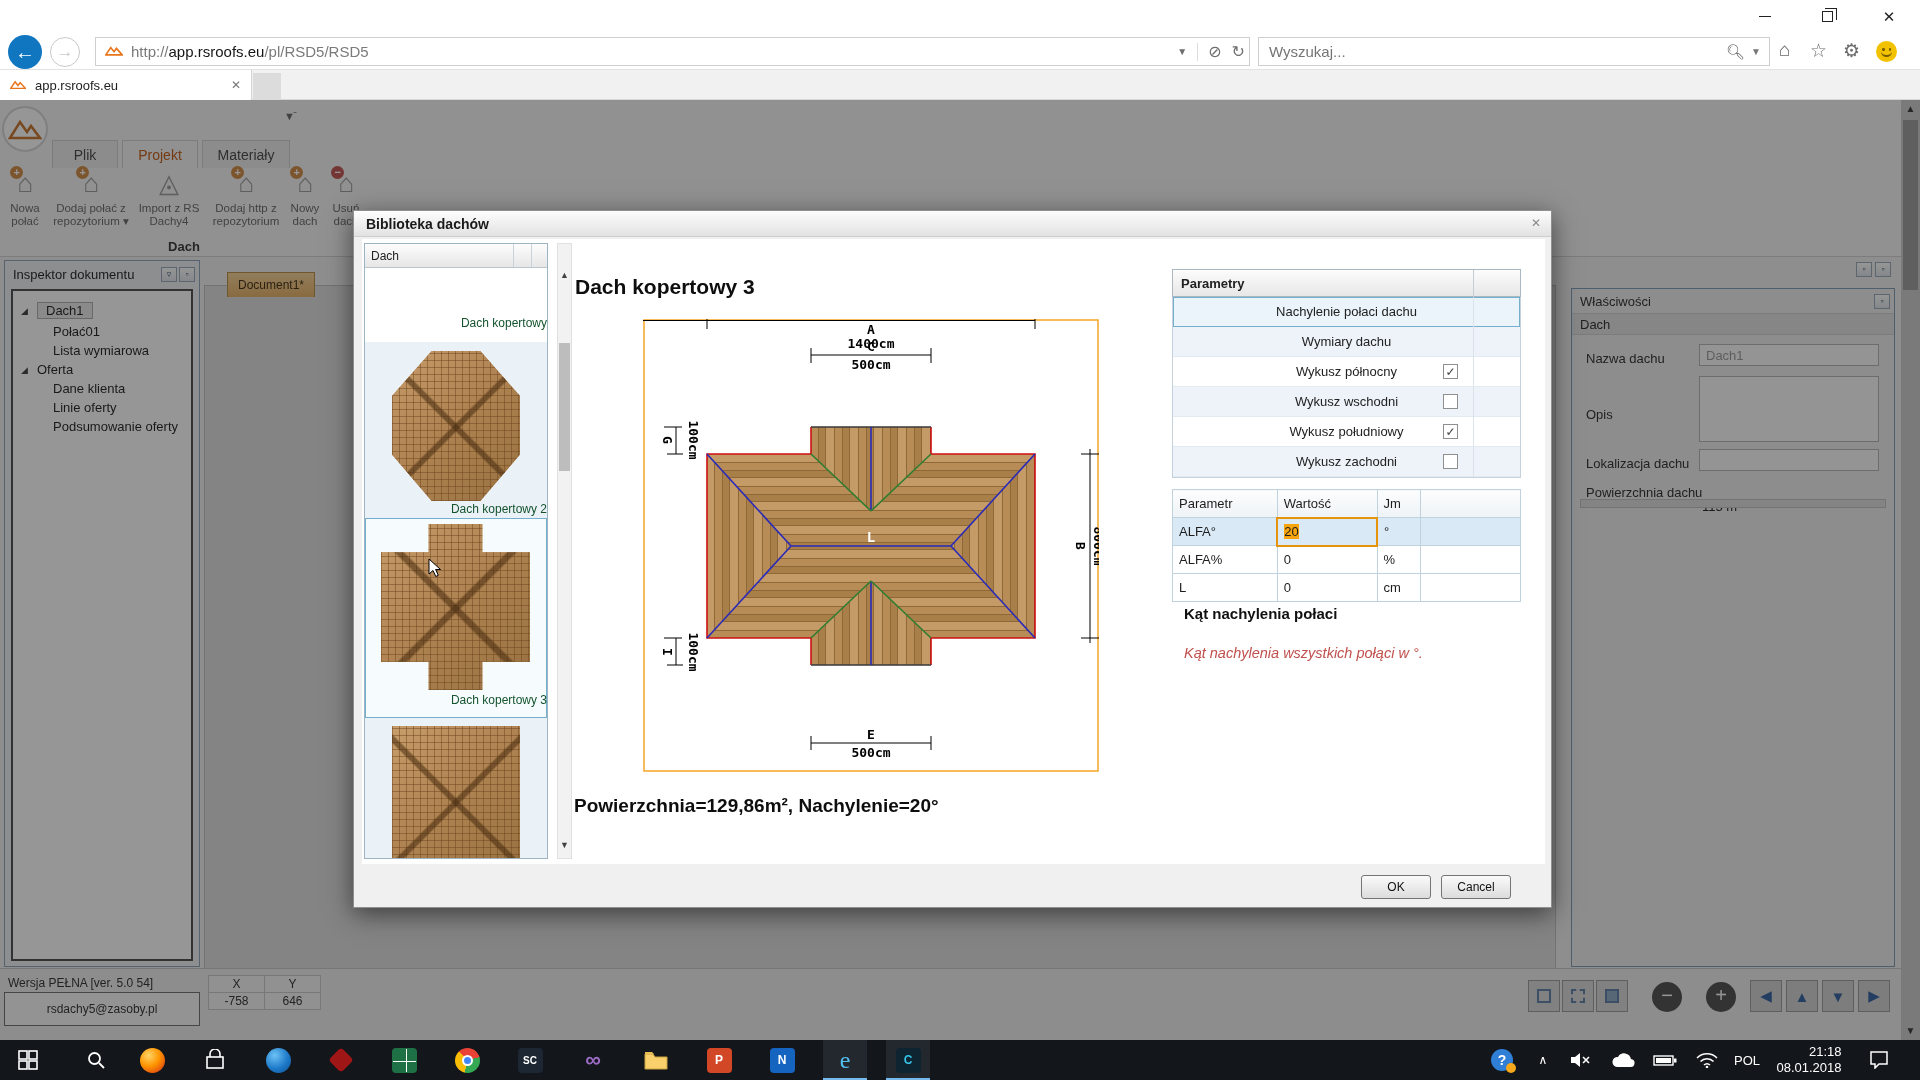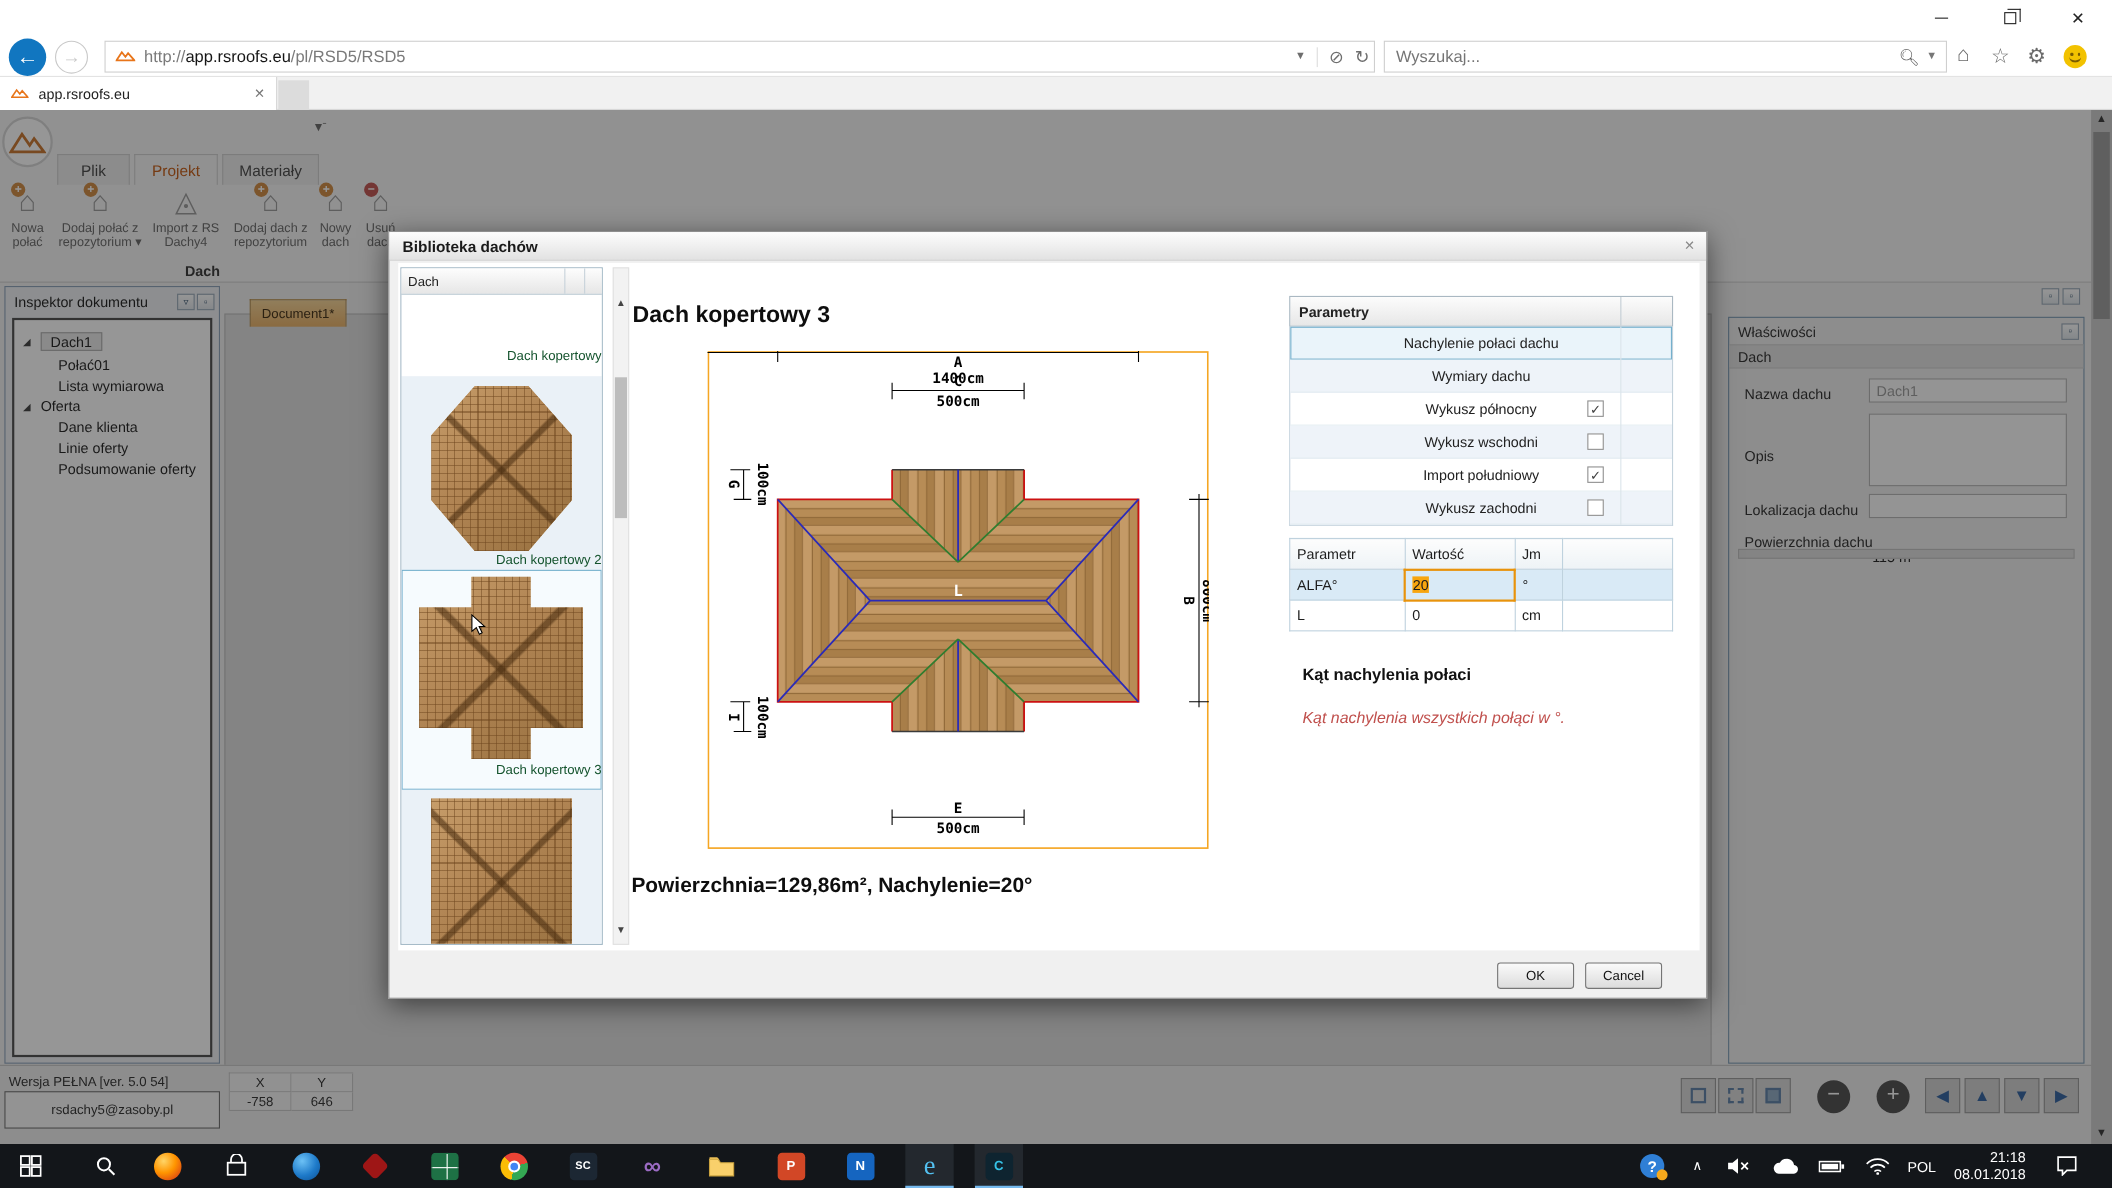--- a/index.html
+++ b/index.html
@@ -247,21 +247,21 @@
       <span>Dodaj połać z</span>
         <span>repozytorium ▾</span>
     </div>
     <div class="rbtn" style="left:134px;width:70px">
       <span class="hico">◬</span>
       <span>Import z RS</span>
         <span>Dachy4</span>
     </div>
     <div class="rbtn" style="left:206px;width:80px">
       <span class="hico">⌂<span class="badge">+</span></span>
-      <span>Dodaj dach z</span>
+      <span>Dodaj http z</span>
         <span>repozytorium</span>
     </div>
     <div class="rbtn" style="left:286px;width:38px">
       <span class="hico">⌂<span class="badge">+</span></span>
       <span>Nowy</span>
         <span>dach</span>
     </div>
     <div class="rbtn" style="left:326px;width:40px">
       <span class="hico">⌂<span class="badge minus">−</span></span>
       <span>Usuń</span>
@@ -484,21 +484,21 @@
           </div>
         <div class="prow">
             <span>Wykusz północny</span>
             <span class="cb">✓</span>
           </div>
         <div class="prow">
             <span>Wykusz wschodni</span>
             <span class="cb"></span>
           </div>
         <div class="prow">
-            <span>Import południowy</span>
+            <span>Wykusz południowy</span>
             <span class="cb">✓</span>
           </div>
         <div class="prow">
             <span>Wykusz zachodni</span>
             <span class="cb"></span>
           </div>
         <div class="vline"></div>
       </div>
 
       <table id="m-table">
@@ -509,20 +509,26 @@
           <th style="width:44px">Jm</th>
           <th style="width:100px"></th>
         </tr>
         <tr class="sel">
           <td>ALFA°</td>
           <td class="editing"><span>20</span></td>
           <td>°</td>
               <td></td>
         </tr>
         <tr>
+          <td>ALFA%</td>
+          <td>0</td>
+          <td>%</td>
+              <td></td>
+        </tr>
+        <tr>
           <td>L</td>
           <td>0</td>
           <td>cm</td>
               <td></td>
         </tr>
       </tbody>
         </table>
 
       <div id="m-help-title">Kąt nachylenia połaci</div>
       <div id="m-help-text">Kąt nachylenia wszystkich połąci w °.</div>

